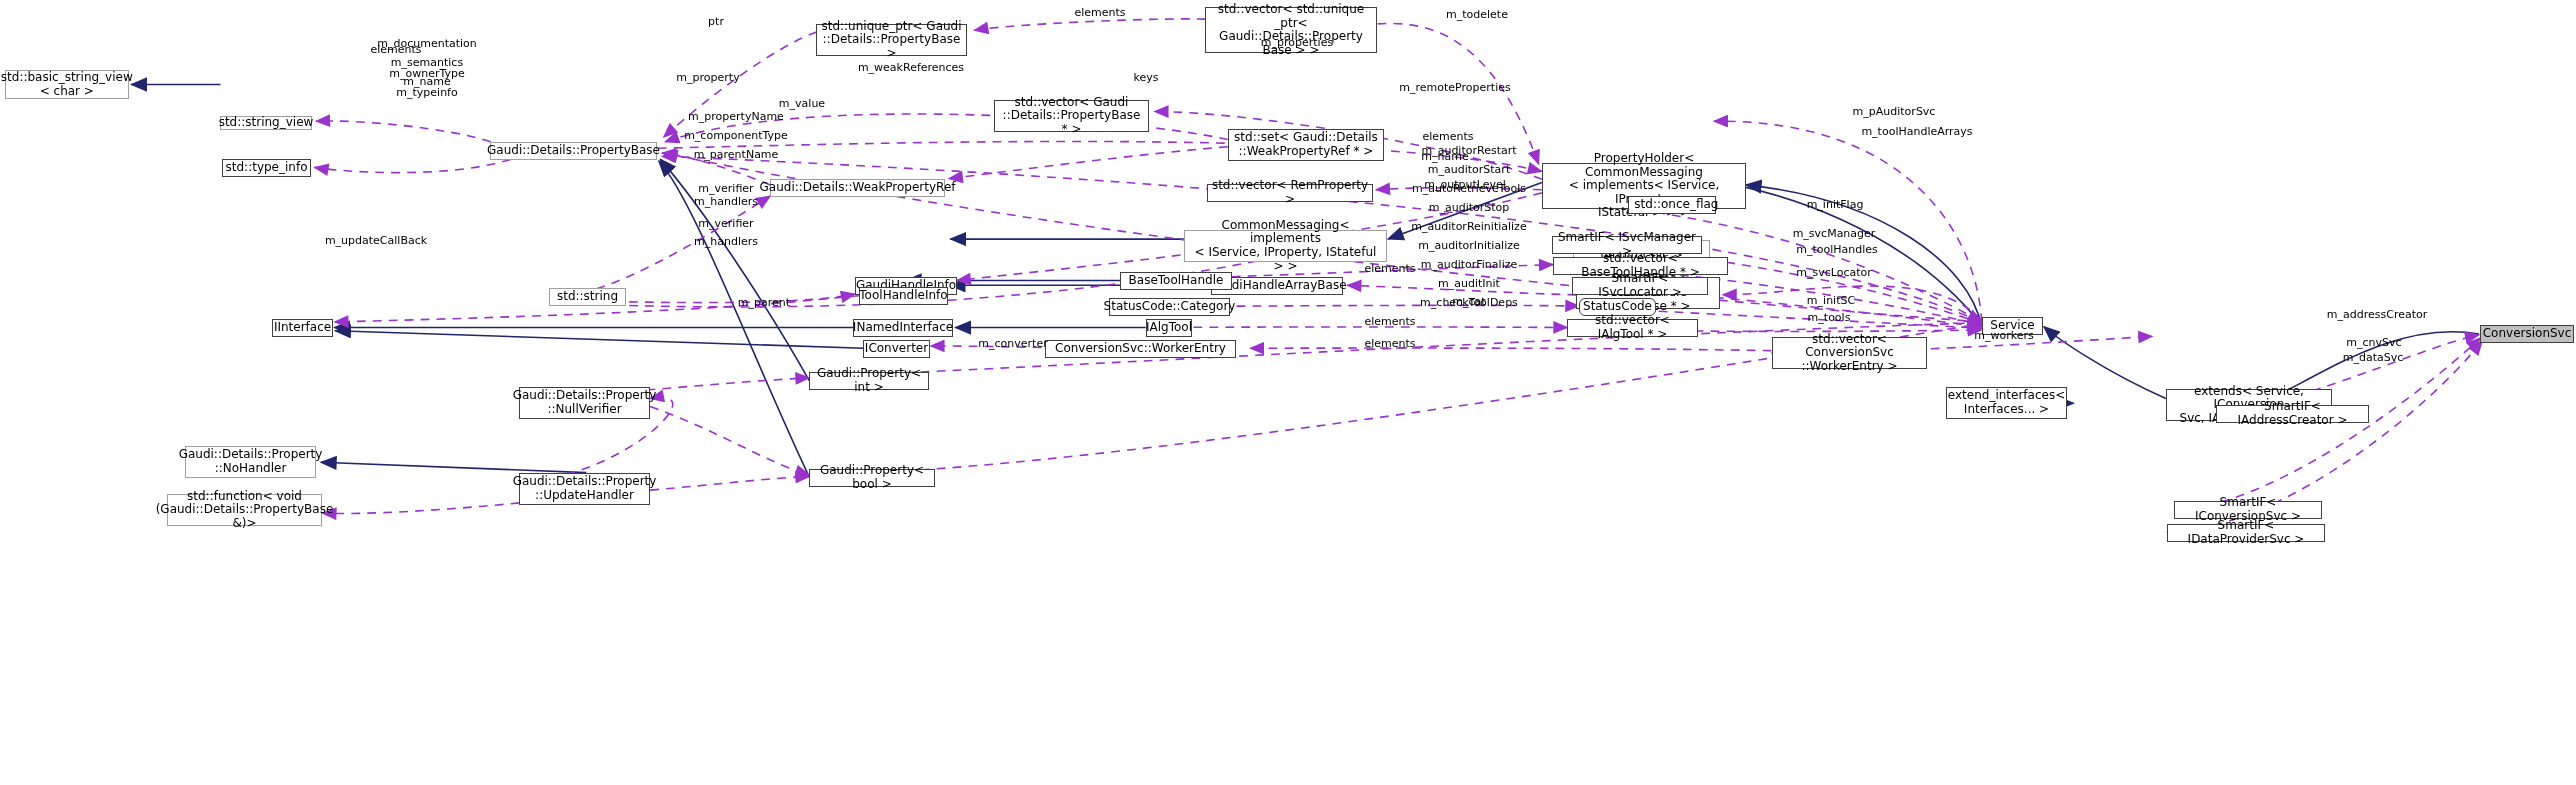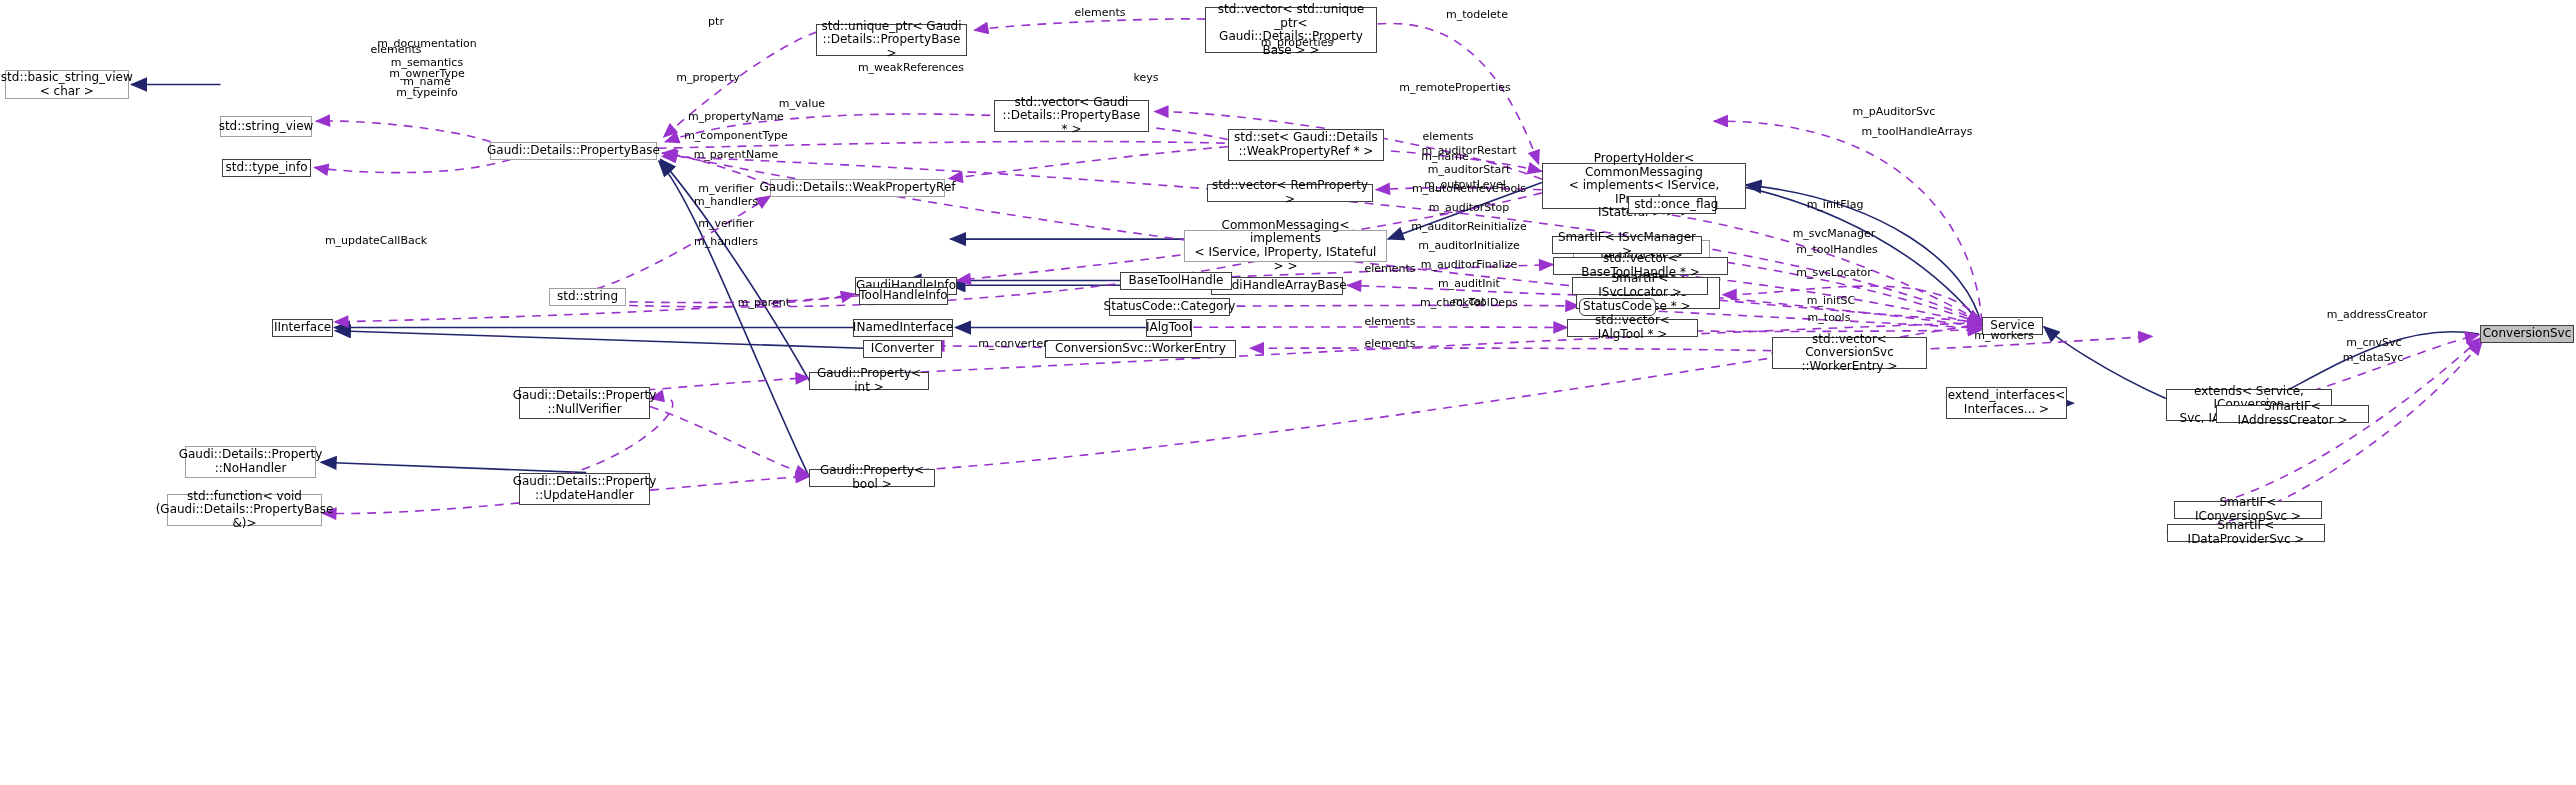--- a/index.html
+++ b/index.html
@@ -93,21 +93,21 @@
       <path d="M2718,668 C2860,664 3040,520 3114,428"></path>
       <path d="M689,372 C760,376 880,300 966,246"></path>
       <path d="M689,376 C800,380 1000,384 1072,369"></path>
       <path d="M689,380 C900,388 1300,400 1700,300"></path>
     </g>
   </svg>
 
   <div id="nodes-layer">
       <div class="node thin" style="left: 4.8px; top: 70px; width: 124px; height: 29px;">std::basic_string_view
 &lt; char &gt;</div>
-      <div class="node thin" style="left: 220px; top: 116px; width: 92px; height: 21px;">std::string_view</div>
+      <div class="node thin" style="left: 220px; top: 116px; width: 92px; height: 14px;">std::string_view</div>
       <div class="node thick" style="left: 222px; top: 159px; width: 89px; height: 17.5px;">std::type_info</div>
       <div class="node thin" style="left: 490px; top: 142px; width: 167px; height: 17.5px;">Gaudi::Details::PropertyBase</div>
       <div class="node thick" style="left: 816px; top: 24px; width: 151px; height: 32px;">std::unique_ptr&lt; Gaudi
 ::Details::PropertyBase &gt;</div>
       <div class="node thick" style="left: 994px; top: 100px; width: 155px; height: 32px;">std::vector&lt; Gaudi
 ::Details::PropertyBase * &gt;</div>
       <div class="node thick" style="left: 1205px; top: 7.2px; width: 172px; height: 46px;">std::vector&lt; std::unique
 _ptr&lt; Gaudi::Details::Property
 Base &gt; &gt;</div>
       <div class="node thick" style="left: 1228px; top: 129px; width: 156px; height: 32px;">std::set&lt; Gaudi::Details
@@ -142,21 +142,21 @@
       <div class="node thick" style="left: 1579px; top: 298px; width: 77px; height: 17.5px; border-radius: 6px;">StatusCode</div>
       <div class="node thick" style="left: 1567px; top: 319px; width: 131px; height: 17.5px;">std::vector&lt; IAlgTool * &gt;</div>
       <div class="node thick" style="left: 1772px; top: 337px; width: 155px; height: 32px;">std::vector&lt; ConversionSvc
 ::WorkerEntry &gt;</div>
       <div class="node thick" style="left: 1120px; top: 272px; width: 112px; height: 17.5px;">BaseToolHandle</div>
       <div class="node thick" style="left: 859px; top: 287px; width: 89px; height: 17.5px;">ToolHandleInfo</div>
       <div class="node thick" style="left: 1109px; top: 298px; width: 121px; height: 17.5px;">StatusCode::Category</div>
       <div class="node thick" style="left: 1146px; top: 319px; width: 46px; height: 17.5px;">IAlgTool</div>
       <div class="node thick" style="left: 853px; top: 319px; width: 100px; height: 17.5px;">INamedInterface</div>
       <div class="node thick" style="left: 272px; top: 319px; width: 61px; height: 17.5px;">IInterface</div>
-      <div class="node thick" style="left: 863px; top: 340px; width: 79px; height: 17.5px;">IConverter</div>
+      <div class="node thick" style="left: 863px; top: 340px; width: 67px; height: 17.5px;">IConverter</div>
       <div class="node thick" style="left: 1045px; top: 340px; width: 191px; height: 17.5px;">ConversionSvc::WorkerEntry</div>
       <div class="node thick" style="left: 1982px; top: 317px; width: 61px; height: 17.5px;">Service</div>
       <div class="node thick" style="left: 1946px; top: 387px; width: 121px; height: 32px;">extend_interfaces&lt;
 Interfaces... &gt;</div>
       <div class="node thick" style="left: 2166px; top: 389px; width: 166px; height: 32px;">extends&lt; Service, IConversion
 Svc, IAddressCreator &gt;</div>
       <div class="node thick" style="left: 2172px; top: 405px; width: 153px; height: 17.5px; margin-left: 44px;">SmartIF&lt; IAddressCreator &gt;</div>
       <div class="node thick" style="left: 2174px; top: 501px; width: 148px; height: 17.5px;">SmartIF&lt; IConversionSvc &gt;</div>
       <div class="node thick" style="left: 2167px; top: 524px; width: 158px; height: 17.5px;">SmartIF&lt; IDataProviderSvc &gt;</div>
       <div class="node current" style="left: 2480px; top: 325px; width: 94px; height: 17.5px;">ConversionSvc</div>

